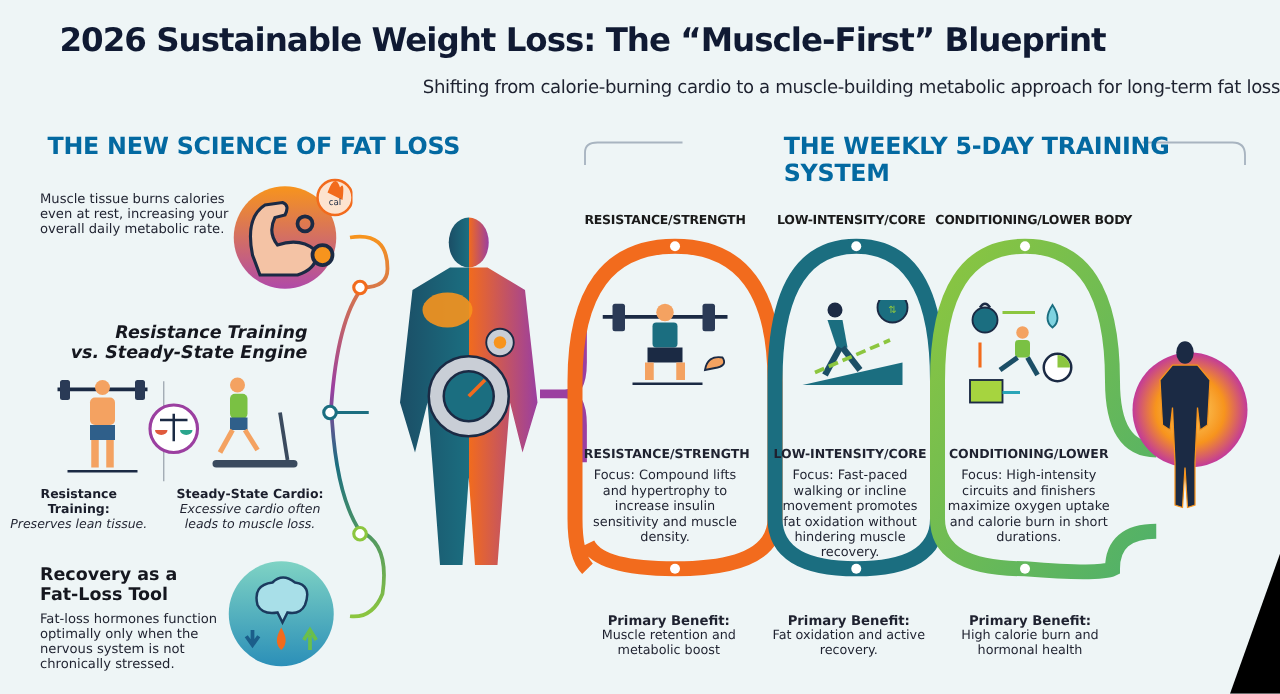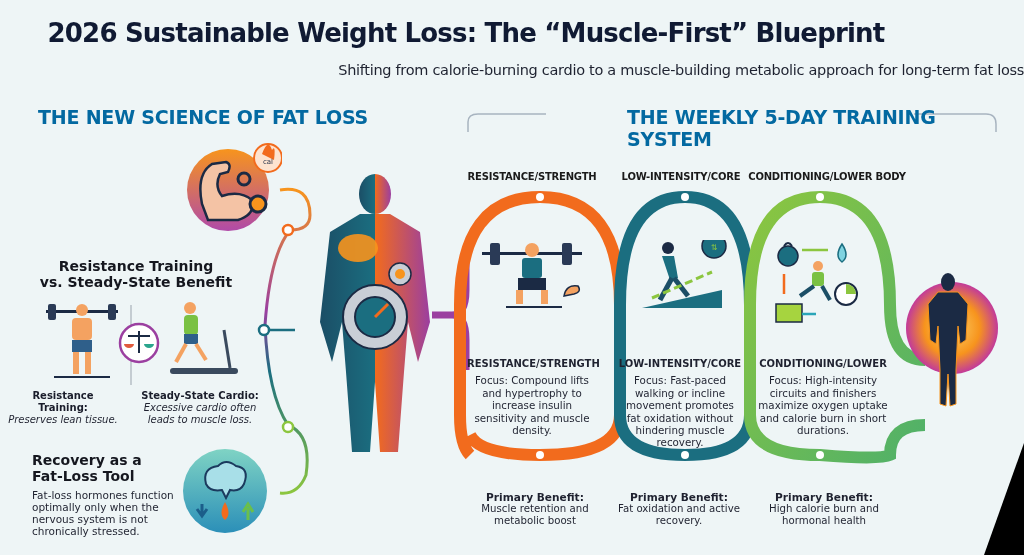--- a/index.html
+++ b/index.html
@@ -41,39 +41,40 @@
 </style>
 </head>
 <body>
 
 <div class="abs title">2026 Sustainable Weight Loss: The “Muscle-First” Blueprint</div>
 <div class="abs subtitle">Shifting from calorie-burning cardio to a muscle-building metabolic approach for long-term fat loss</div>
 
 <div class="abs sec-head" style="left:38px;top:106px;">THE NEW SCIENCE OF FAT LOSS</div>
 
 <div class="abs" style="left:32px;top:148px;width:165px;">
+  <div class="left-p" style="margin-top:5px;">Muscle tissue burns calories even at rest, increasing your overall daily metabolic rate.</div>
 </div>
 <svg class="abs" style="left:182px;top:134px;" width="100" height="110">
   <defs>
     <linearGradient id="g1" x1="0" y1="0" x2="0" y2="1">
         <stop offset="0" stop-color="#f7941d"></stop>
         <stop offset="1" stop-color="#b04aa8"></stop>
       </linearGradient>
   </defs>
   <circle cx="46" cy="56" r="41" fill="url(#g1)"></circle>
   <path d="M20 70 Q14 40 30 30 L44 28 Q50 30 46 38 L38 40 Q32 52 40 62 Q58 56 70 66 Q74 80 56 86 L26 86 Z" fill="#f4c3a5" stroke="#1b2a44" stroke-width="2.5"></path>
   <circle cx="62" cy="45" r="6" fill="none" stroke="#1b2a44" stroke-width="3"></circle>
   <circle cx="76" cy="70" r="8" fill="#f7941d" stroke="#1b2a44" stroke-width="3"></circle>
   <circle cx="86" cy="24" r="14" fill="#fde3cf" stroke="#f26b1d" stroke-width="2"></circle>
   <path d="M80 20 Q86 4 90 16 Q94 10 92 26" fill="#f26b1d"></path>
   <text x="86" y="30" font-size="7" text-anchor="middle" fill="#1b2a44" font-family="DejaVu Sans, sans-serif">cal</text>
 </svg>
 
-<div class="abs" style="left:26px;top:258px;width:220px;text-align:center;">
-  <div class="left-h"><span>Resistance Training</span><br><span>vs. Steady-State Benefit</span></div>
+<div class="abs" style="left:26px;top:258px;width:220px;text-align:right;font-style:italic;">
+  <div class="left-h"><span>Resistance Training</span><br><span>vs. Steady-State Engine</span></div>
 </div>
 <svg class="abs" style="left:40px;top:300px;" width="200" height="85">
   <g>
     <rect x="6" y="10" width="72" height="3" fill="#1b2a44"></rect>
     <rect x="8" y="4" width="8" height="16" rx="2" fill="#2a3a56"></rect>
     <rect x="68" y="4" width="8" height="16" rx="2" fill="#2a3a56"></rect>
     <circle cx="42" cy="10" r="6" fill="#f4a261"></circle>
     <rect x="32" y="18" width="20" height="22" rx="4" fill="#f4a261"></rect>
     <rect x="32" y="40" width="20" height="12" fill="#2f5f8a"></rect>
     <rect x="33" y="52" width="6" height="22" fill="#f4a261"></rect>

